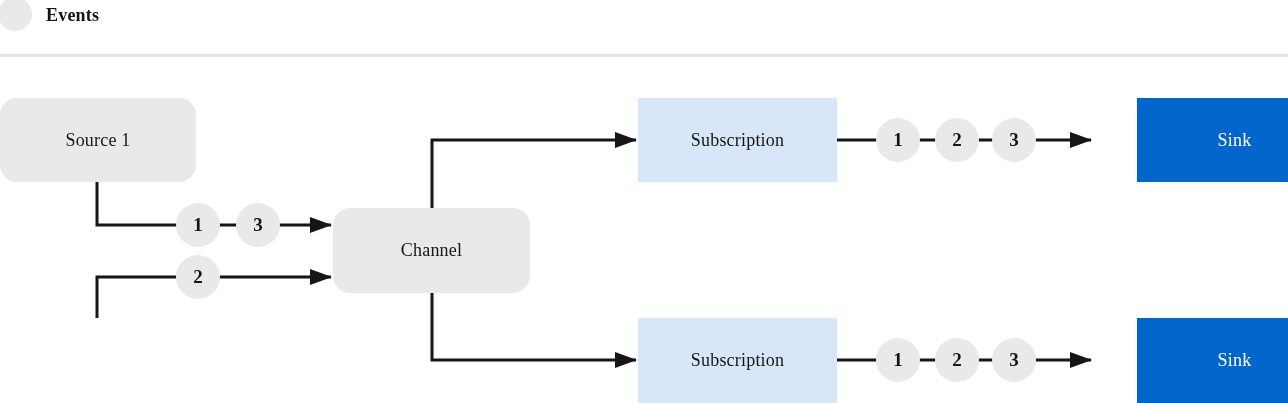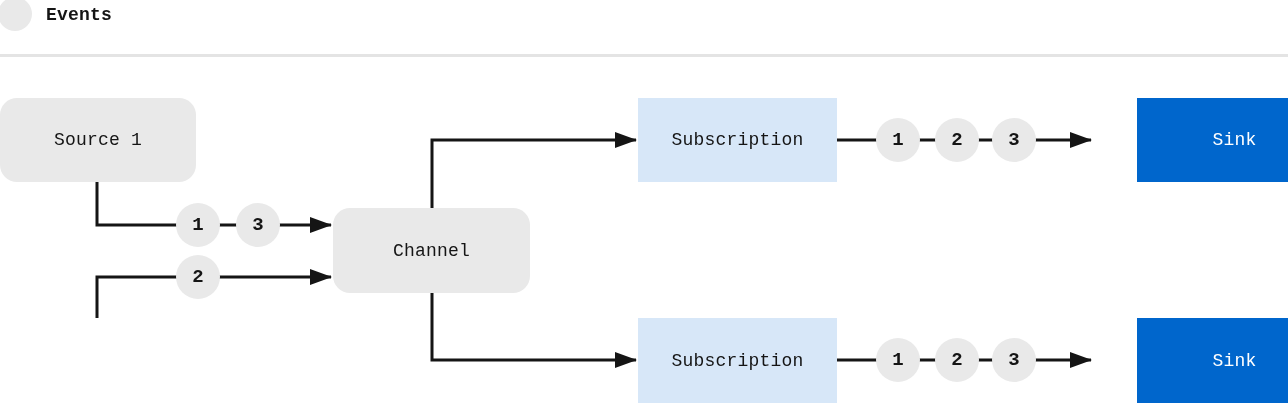--- a/index.html
+++ b/index.html
@@ -12,21 +12,21 @@
     --text-light: #ffffff;
   }
   * { box-sizing: border-box; }
   html, body { margin: 0; padding: 0; background: #ffffff; }
   .canvas {
     position: relative;
     width: 1288px;
     height: 403px;
     background: #ffffff;
     overflow: hidden;
-    font-family: Liberation Mono, monospace;
+    font-family: Liberation Serif, serif;
   }
   
   .legend-swatch {
     position: absolute;
     left: -2px; top: -3px;
     width: 34px; height: 34px;
     border-radius: 50%;
     background: var(--node-gray);
   }
   .legend-label {

